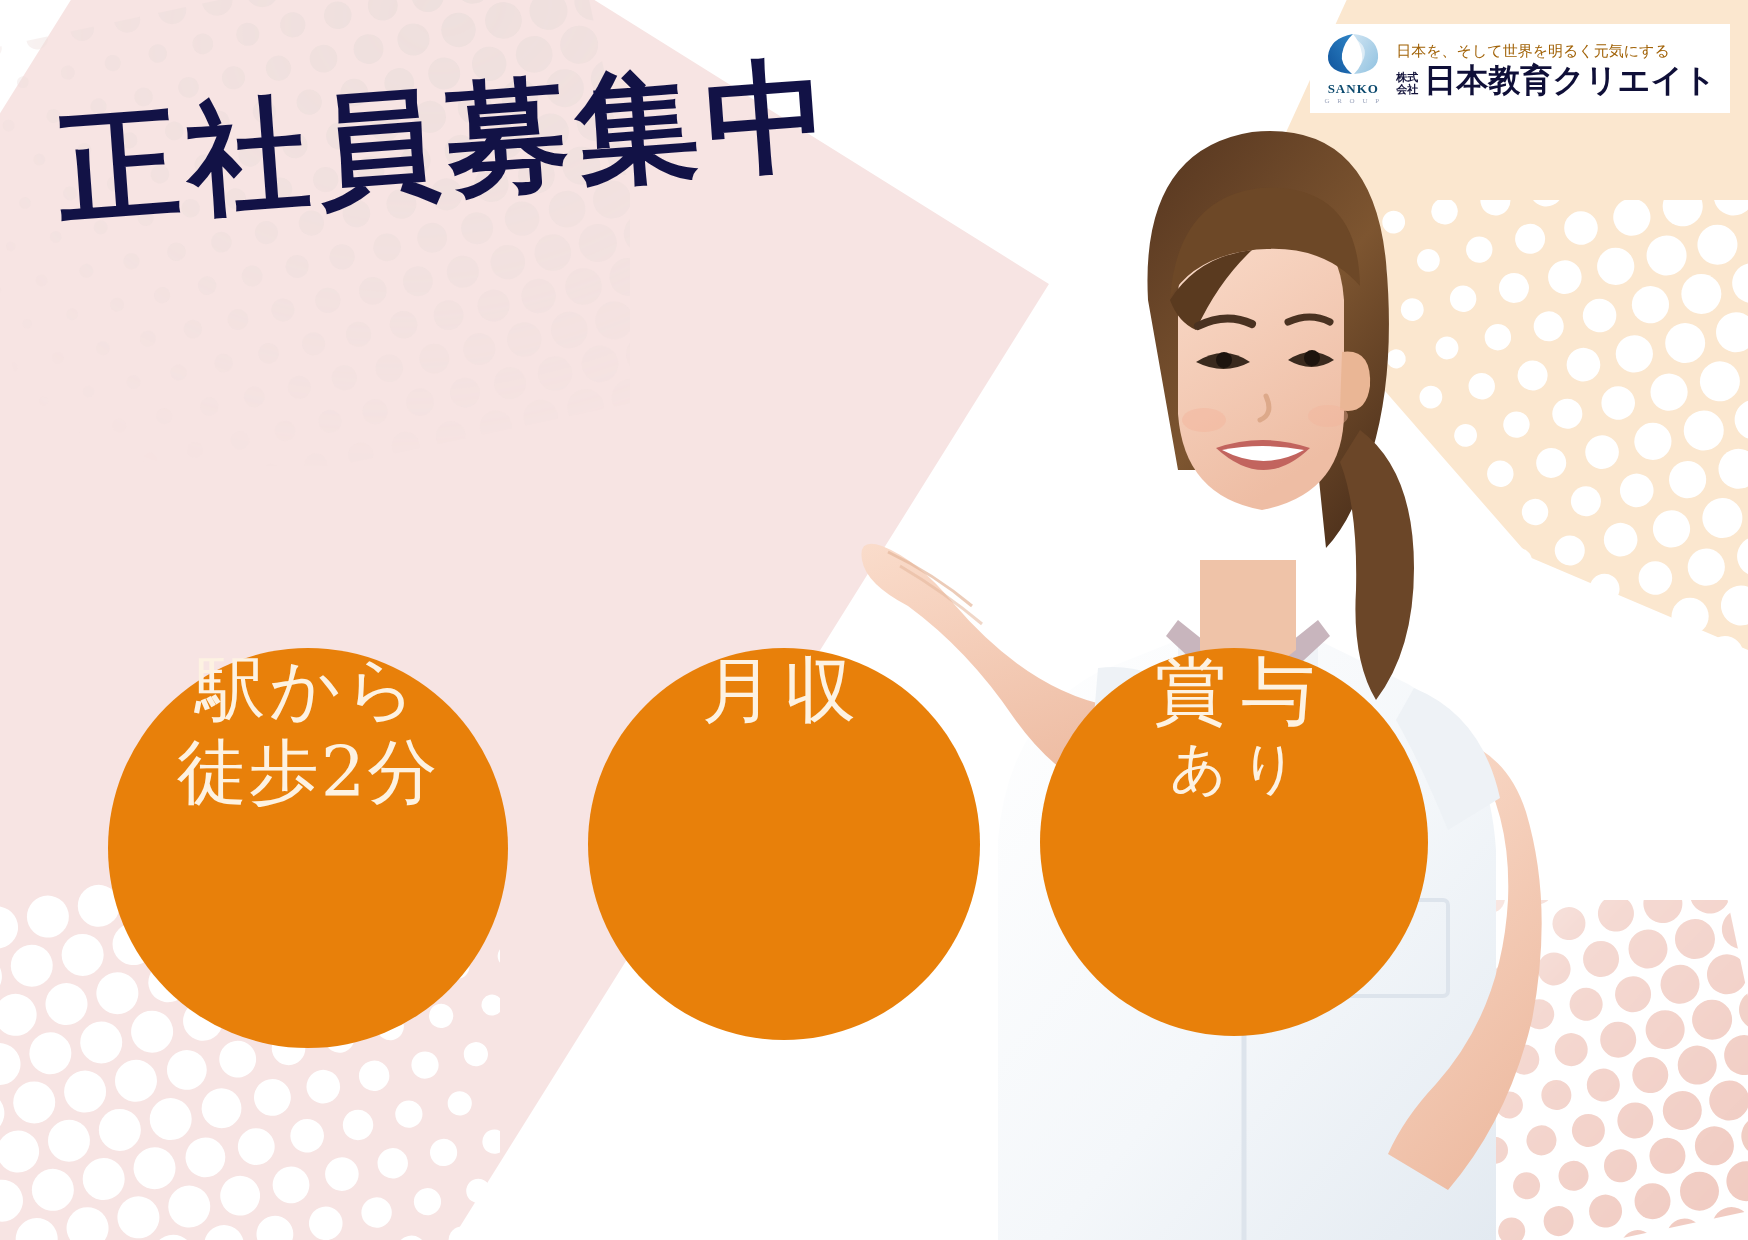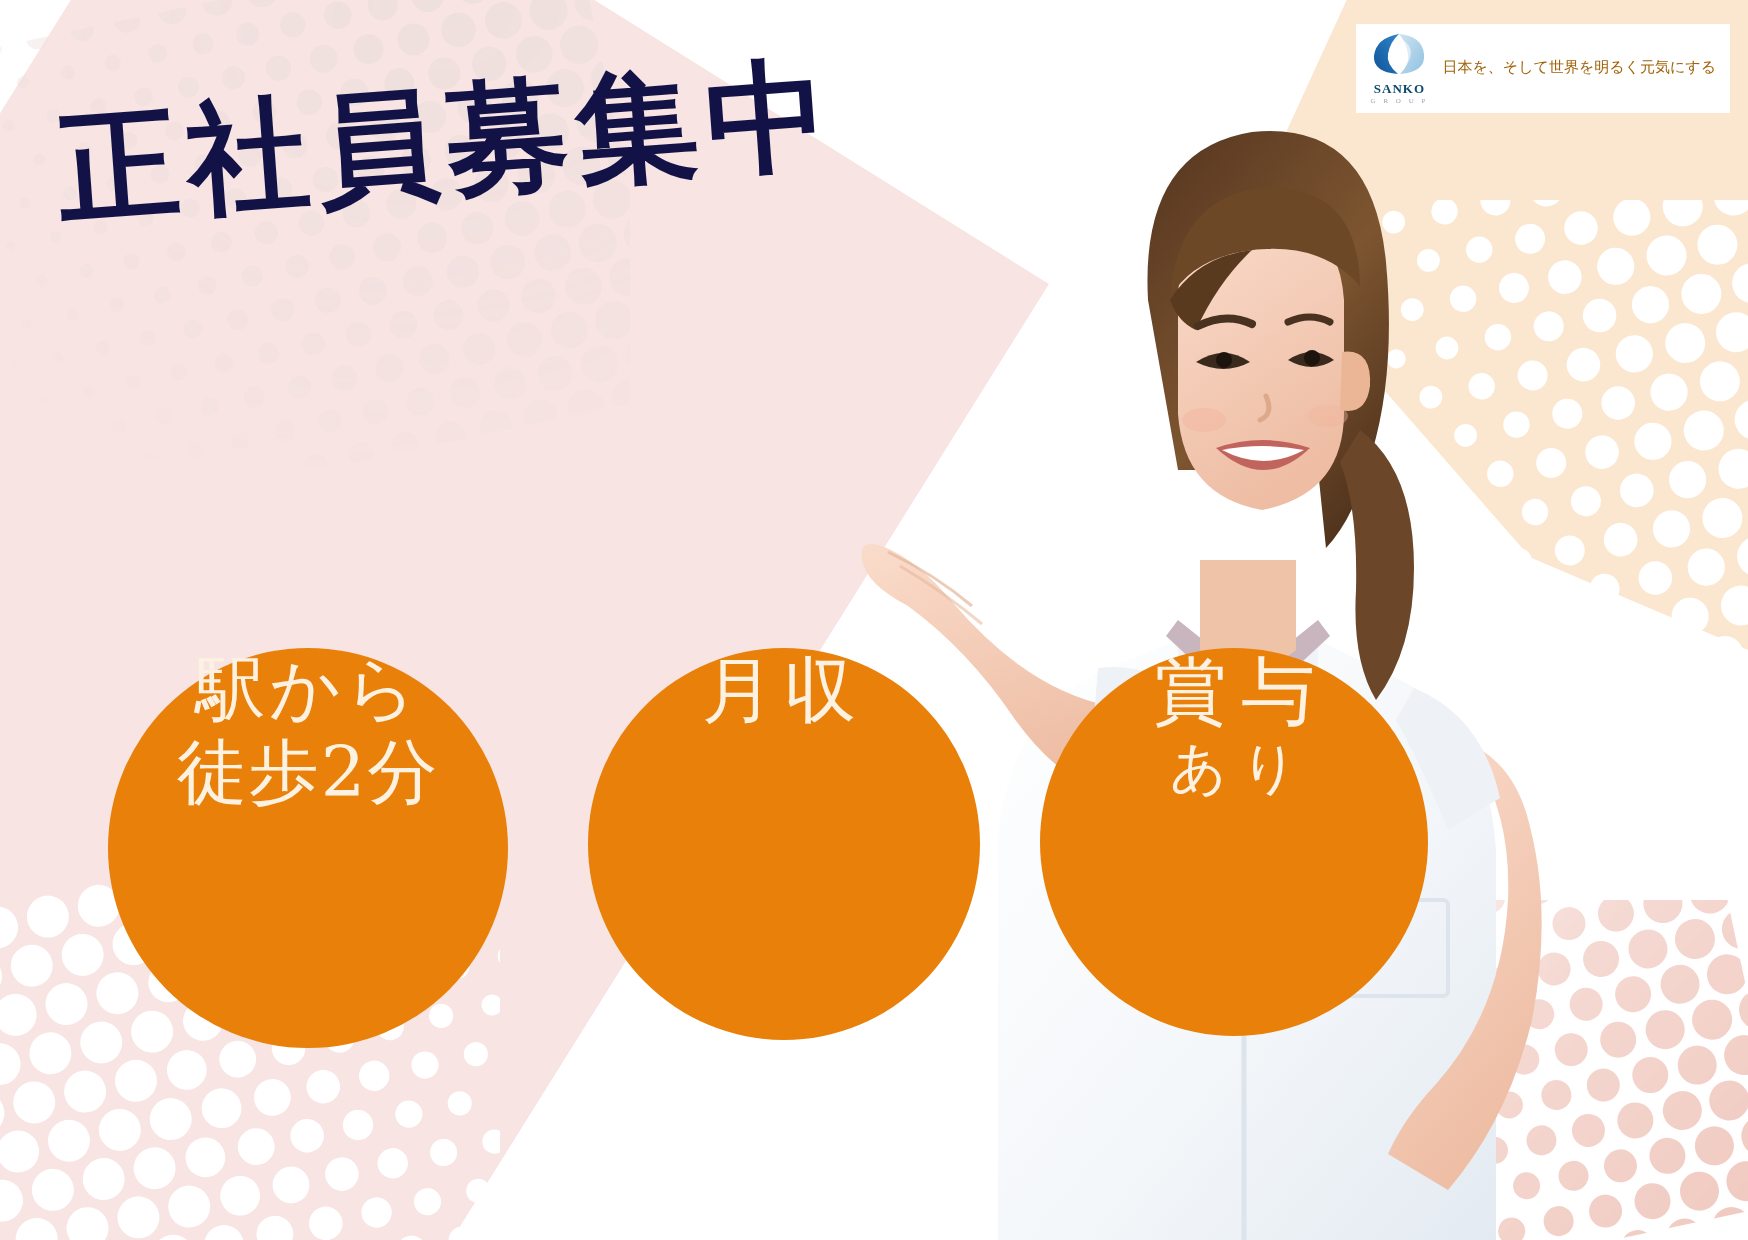--- a/index.html
+++ b/index.html
@@ -888,16 +888,23 @@
         </defs>
         <path d="M29 2 Q52 4 54 22 Q56 40 30 42 Q40 32 38 22 Q36 10 29 2 Z" fill="url(#sG1)"></path>
         <path d="M29 2 Q6 6 4 24 Q3 40 28 42 Q16 32 18 22 Q20 10 29 2 Z" fill="url(#sG2)"></path>
         <path d="M30 6 Q44 14 40 26 Q36 38 26 40 Q34 28 30 18 Z" fill="#ffffff" opacity="0.55"></path>
       </svg>
       <div class="mark-name">SANKO</div>
       <div class="mark-sub">G R O U P</div>
     </div>
     <div id="logo-text">
       <div class="tagline">日本を、そして世界を明るく元気にする</div>
+      <div class="namerow">
+        <div class="kk">
+          <div>株式</div>
+          <div>会社</div>
+        </div>
+        <div class="company">日本教育クリエイト</div>
+      </div>
     </div>
   </div>
 
 </div>
 
 </body></html>

